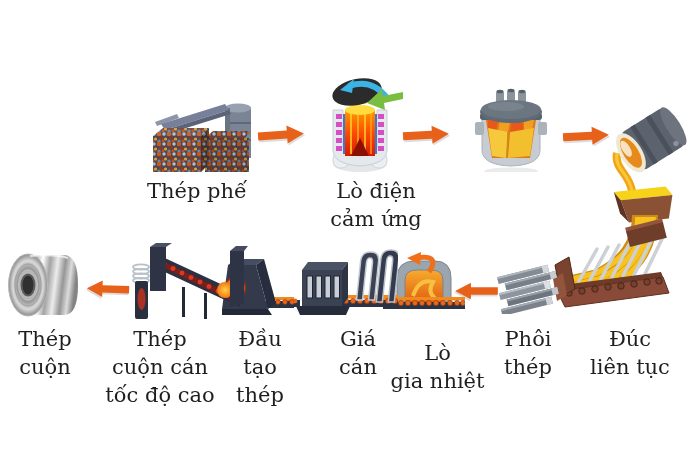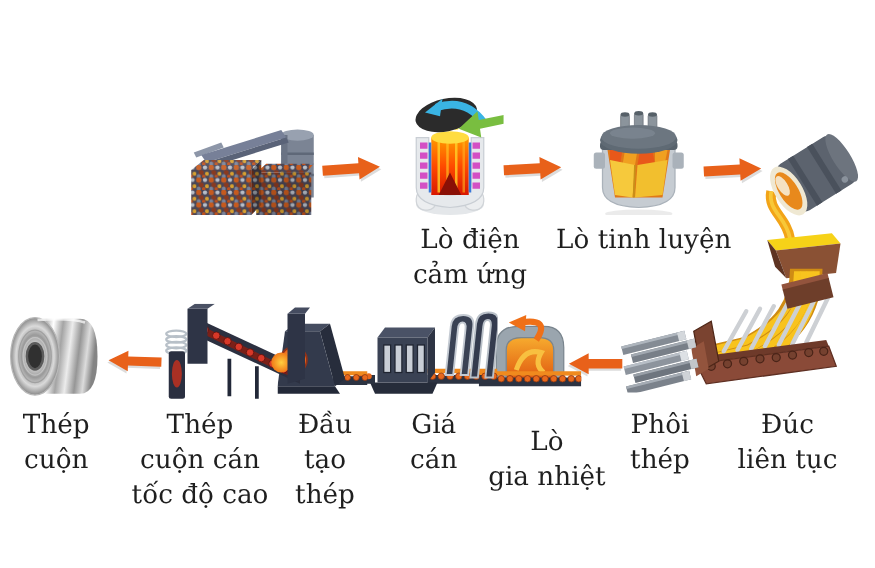--- a/index.html
+++ b/index.html
@@ -44,20 +44,21 @@
       <polygon points="58,46 66,39 104,39 98,46" fill="url(#scrapTex)"></polygon>
       <rect x="58" y="46" width="44" height="34" fill="url(#scrapTex)"></rect>
       <rect x="58" y="46" width="44" height="34" fill="#000000" opacity="0.12"></rect>
       <polygon points="6,44 16,36 62,36 54,44" fill="url(#scrapTex)"></polygon>
       <polygon points="6,44 16,36 62,36 54,44" fill="#ffffff" opacity="0.08"></polygon>
       <rect x="6" y="44" width="48" height="36" fill="url(#scrapTex)"></rect>
       <polygon points="54,44 62,36 62,72 54,80" fill="url(#scrapTex)"></polygon>
       <polygon points="54,44 62,36 62,72 54,80" fill="#000000" opacity="0.3"></polygon>
     </g>
   </svg>
+  <div class="stage-label" style="left:130px;top:177px;width:134px">Thép phế</div>
 
   <svg class="abs" style="left:255px;top:121px;transform:rotate(-4deg)" width="52" height="28" viewBox="0 0 50 28">
     <polygon points="3,12 32,12 32,7 49,16 32,25 32,20 3,20" fill="#9a9a9a" opacity="0.35"></polygon>
     <polygon points="2,10 31,10 31,5 48,14 31,23 31,18 2,18" fill="#e8611a"></polygon>
   </svg>
 
   <svg class="abs" style="left:317px;top:76px" width="86" height="97" viewBox="0 0 86 97">
     <defs>
       <linearGradient id="melt" x1="0" y1="0" x2="0" y2="1">
         <stop offset="0" stop-color="#ff9a00"></stop>
@@ -125,21 +126,20 @@
     <polygon points="16,40 36,44 34,70 20,68" fill="#f6c93c"></polygon>
     <polygon points="38,44 62,40 58,68 36,70" fill="#f2bf2e"></polygon>
     <line x1="36" y1="44" x2="35" y2="70" stroke="#c89018" stroke-width="1.5"></line>
     <rect x="3" y="34" width="9" height="13" rx="2" fill="#aab2ba"></rect>
     <rect x="66" y="34" width="9" height="13" rx="2" fill="#aab2ba"></rect>
     <rect x="8" y="25" width="62" height="7" rx="3" fill="#57626c"></rect>
     <ellipse cx="39" cy="24" rx="31" ry="11" fill="#5f6a74"></ellipse>
     <ellipse cx="39" cy="21.5" rx="30" ry="9.5" fill="#6c7680"></ellipse>
     <ellipse cx="34" cy="18.5" rx="18" ry="4.5" fill="#7d8791" opacity="0.8"></ellipse>
   </svg>
-  <div class="stage-label" style="left:437px;top:177px;width:156px">Lò tinh luyện</div>
 
   <svg class="abs" style="left:561px;top:122px;transform:rotate(-3deg)" width="50" height="28" viewBox="0 0 50 28">
     <polygon points="3,12 32,12 32,7 49,16 32,25 32,20 3,20" fill="#9a9a9a" opacity="0.35"></polygon>
     <polygon points="2,10 31,10 31,5 48,14 31,23 31,18 2,18" fill="#e8611a"></polygon>
   </svg>
 
   <svg class="abs" style="left:553px;top:97px" width="147" height="228" viewBox="0 0 147 228">
 
     <path d="M64,56 C61,72 76,76 79,94" stroke="#f2a418" stroke-width="8" fill="none"></path>
     <path d="M64,56 C61,72 76,76 79,94" stroke="#f8c838" stroke-width="3" fill="none"></path>
@@ -285,21 +285,21 @@
     <g>
       <rect x="21" y="28" width="5.5" height="22" fill="#c9ced6" stroke="#1f2430"></rect>
       <rect x="30" y="28" width="5.5" height="22" fill="#c9ced6" stroke="#1f2430"></rect>
       <rect x="39" y="28" width="5.5" height="22" fill="#c9ced6" stroke="#1f2430"></rect>
       <rect x="48" y="28" width="5.5" height="22" fill="#c9ced6" stroke="#1f2430"></rect>
     </g>
     <rect x="0" y="52" width="14" height="7" fill="#2c3342"></rect>
     <circle cx="3" cy="53" r="2.4" fill="#e8681c"></circle>
       <circle cx="9" cy="53" r="2.4" fill="#e8681c"></circle>
   </svg>
-  <div class="stage-label" style="left:312px;top:325px;width:70px">Giá
+  <div class="stage-label" style="left:323px;top:325px;width:70px">Giá
 cán</div>
 
   <svg class="abs" style="left:222px;top:257px" width="72" height="62" viewBox="0 0 72 62">
     <defs>
       <radialGradient id="glowDisc">
           <stop offset="0" stop-color="#ffd870"></stop>
           <stop offset="1" stop-color="#e85a10"></stop>
         </radialGradient>
     </defs>
     <rect x="44" y="44" width="28" height="7" fill="#2c3342"></rect>

